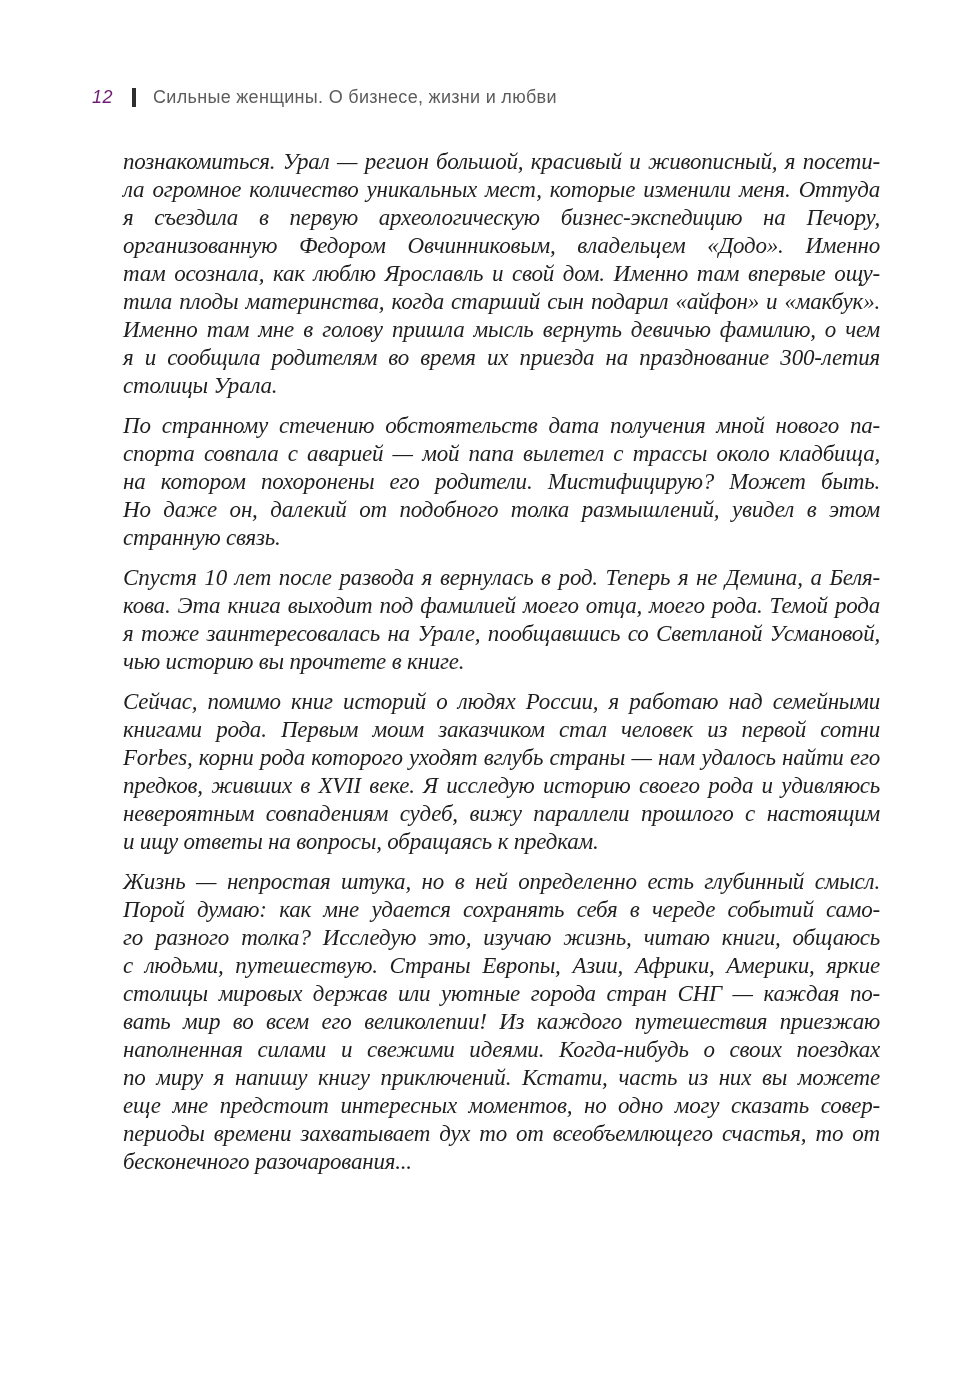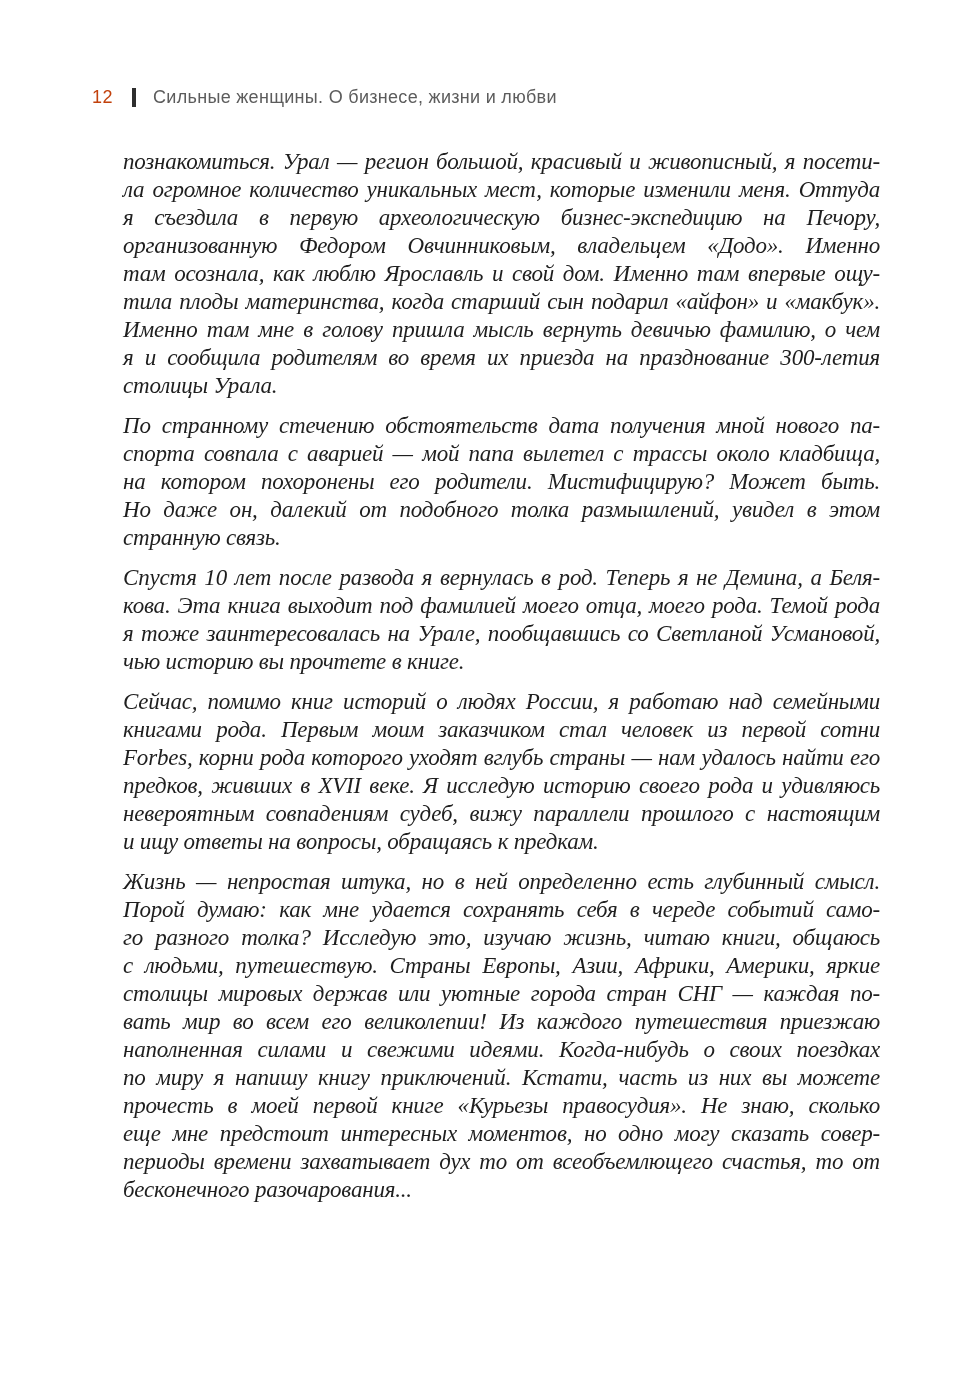--- a/index.html
+++ b/index.html
@@ -19,22 +19,23 @@
     left: 92px;
     top: 86px;
     display: flex;
     align-items: center;
     font-family: "Liberation Sans", sans-serif;
     font-size: 18px;
     line-height: 22px;
     color: #5c5c5c;
   }
   .page-number {
-    color: #c2410c;
+    color: #701a75;
     letter-spacing: 0.5px;
+    font-style: italic;
   }
   .header-sep {
     display: inline-block;
     width: 4px;
     height: 19px;
     background: #2e2e2e;
     margin: 0 17px 0 19px;
   }
   .running-title {
     color: #5c5c5c;
@@ -109,19 +110,18 @@
       </div>
       <div class="paragraph">
         <div class="text-line">Жизнь — непростая штука, но в ней определенно есть глубинный смысл.</div>
         <div class="text-line">Порой думаю: как мне удается сохранять себя в череде событий само-</div>
         <div class="text-line">го разного толка? Исследую это, изучаю жизнь, читаю книги, общаюсь</div>
         <div class="text-line">с людьми, путешествую. Страны Европы, Азии, Африки, Америки, яркие</div>
         <div class="text-line">столицы мировых держав или уютные города стран СНГ — каждая по-</div>
         <div class="text-line">вать мир во всем его великолепии! Из каждого путешествия приезжаю</div>
         <div class="text-line">наполненная силами и свежими идеями. Когда-нибудь о своих поездках</div>
         <div class="text-line">по миру я напишу книгу приключений. Кстати, часть из них вы можете</div>
-        <div class="text-line">прочесть в моей первой книге «Курьезы правосудия». Не знаю, сколько</div>
         <div class="text-line">еще мне предстоит интересных моментов, но одно могу сказать совер-</div>
         <div class="text-line">периоды времени захватывает дух то от всеобъемлющего счастья, то от</div>
         <div class="text-line last">бесконечного разочарования...</div>
       </div>
     </main>
 </div>
 
 </body></html>

